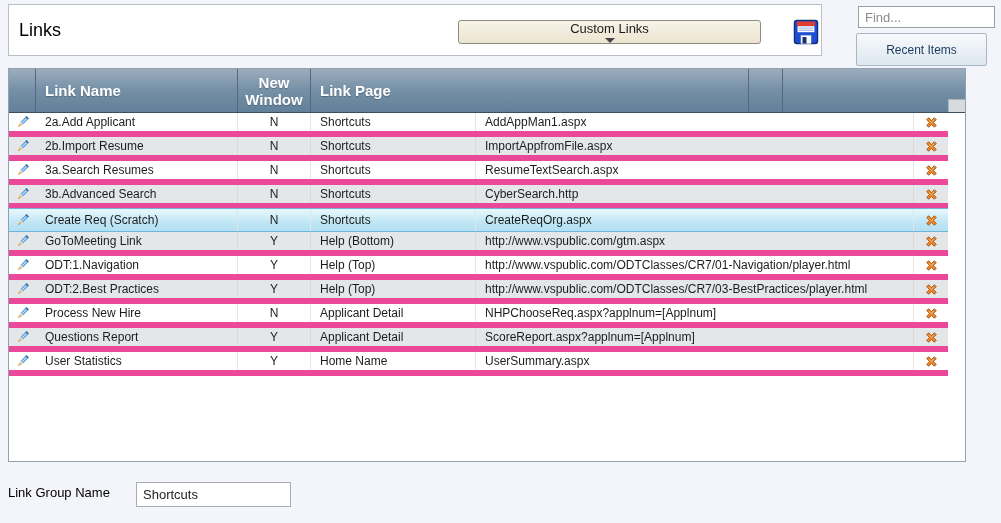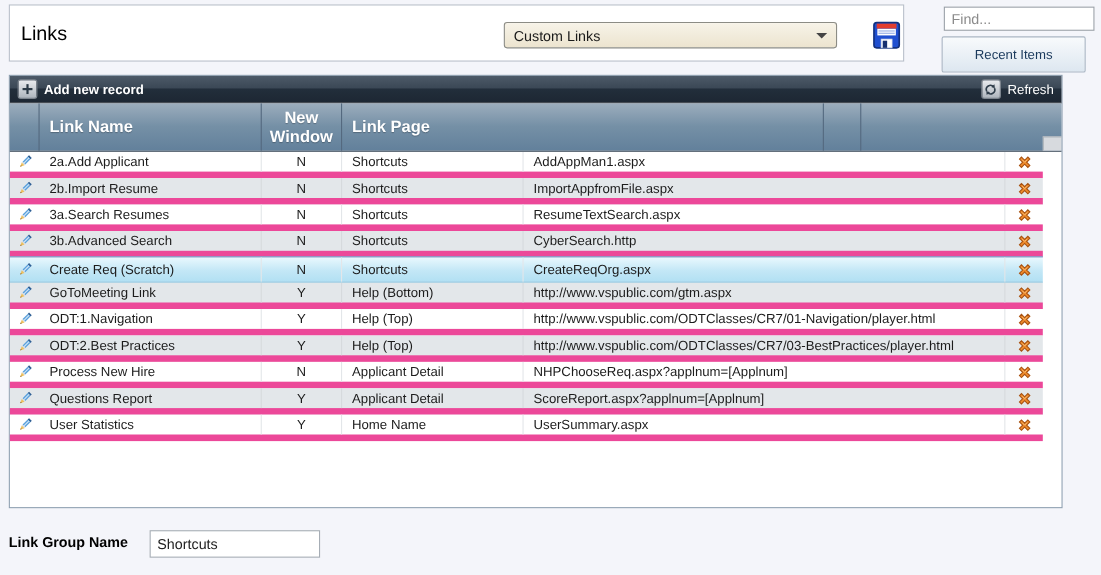--- a/index.html
+++ b/index.html
@@ -17,21 +17,21 @@
   }
   .page-title {
     position: absolute; left: 10px; top: 15px;
     font-size: 18px; color: #000;
   }
   .group-select {
     position: absolute; left: 449px; top: 15px; width: 303px; height: 24px;
     background: linear-gradient(180deg, #f7f3e8, #ece4cf);
     border: 1px solid #8c8c85; border-radius: 3px;
     display: flex; align-items: center; padding: 0 8px;
-    font-size: 13px; color: #1a1a1a; cursor: default;
+    font-size: 13px; color: #1a1a1a; cursor: default; flex-direction: column;
   }
   .group-select .sel-label { flex: 1; }
   .chevron-down {
     width: 0; height: 0; border-left: 5px solid transparent;
     border-right: 5px solid transparent; border-top: 5px solid #444;
   }
   .save-btn {
     position: absolute; left: 784px; top: 14px; width: 26px; height: 27px;
     background: transparent; border: none; padding: 0; cursor: pointer;
   }
@@ -113,21 +113,21 @@
   .row.selected {
     background: linear-gradient(180deg, #e9f8fe, #c3e7f6 55%, #b2e0f3);
     border-top: 1px solid #6fb7d8; border-bottom: 1px solid #6fb7d8;
     height: 24px; margin-top: -1px;
   }
   .icon-btn { background: none; border: none; padding: 0; cursor: pointer; display: flex; align-items: center; }
 
   
   .footer-label {
     position: absolute; left: 8px; top: 485px;
-    font-size: 13px; font-weight: bold; color: #000;
+    font-size: 13px; font-weight: normal; color: #000;
   }
   .footer-input {
     position: absolute; left: 136px; top: 482px; width: 155px; height: 25px;
     border: 1px solid #a6adb5; padding: 2px 6px; background: #fff;
     font-size: 13px; font-family: "Liberation Sans", sans-serif; color: #222;
   }
 </style>
 </head>
 <body>
 
@@ -150,43 +150,20 @@
       <rect x="9.5" y="18" width="4" height="6.5" fill="#17306f"></rect>
     </svg>
   </button>
 </div>
 
 <input class="find-input" type="text" placeholder="Find..." style="">
 <button class="recent-btn">Recent Items</button>
 
 <div class="grid">
 
-  <div class="toolbar">
-    <button class="tb-btn">
-      <span class="tb-ico">
-        <svg width="12" height="12" viewBox="0 0 12 12">
-          <rect x="5" y="1.5" width="2" height="9" fill="#2c3a46"></rect>
-          <rect x="1.5" y="5" width="9" height="2" fill="#2c3a46"></rect>
-        </svg>
-      </span>
-      <span class="tb-label">Add new record</span>
-    </button>
-
-    <button class="tb-btn refresh">
-      <span class="tb-ico">
-        <svg width="13" height="13" viewBox="0 0 14 14">
-          <path d="M3.2 8.5 A4 4 0 0 1 10 4.4" fill="none" stroke="#2f3d4a" stroke-width="1.6"></path>
-          <polygon points="10.8,1.8 11.2,5.6 7.6,4.4" fill="#2f3d4a"></polygon>
-          <path d="M10.8 5.5 A4 4 0 0 1 4 9.6" fill="none" stroke="#2f3d4a" stroke-width="1.6"></path>
-          <polygon points="3.2,12.2 2.8,8.4 6.4,9.6" fill="#2f3d4a"></polygon>
-        </svg>
-      </span>
-      <span class="tb-label">Refresh</span>
-    </button>
-  </div>
 
   <div class="header-row">
     <div class="cell c-edit"></div>
     <div class="cell c-name">Link Name</div>
     <div class="cell c-win">New Window</div>
     <div class="cell c-page">Link Page</div>
     <div class="cell c-del"></div>
     <div class="filler-sq"></div>
   </div>
 

